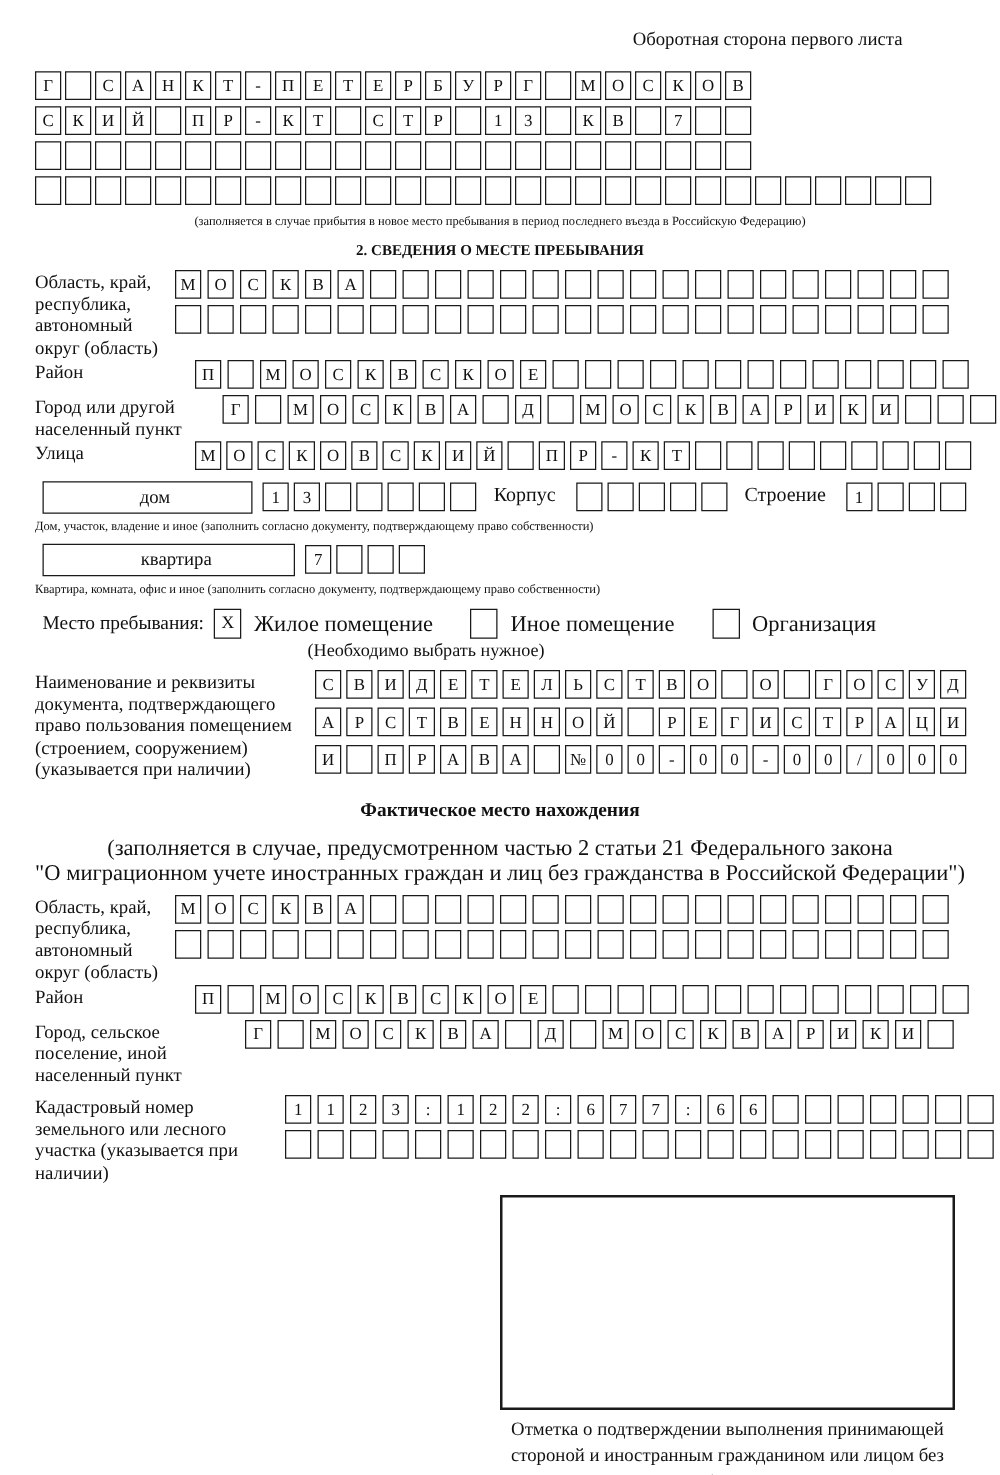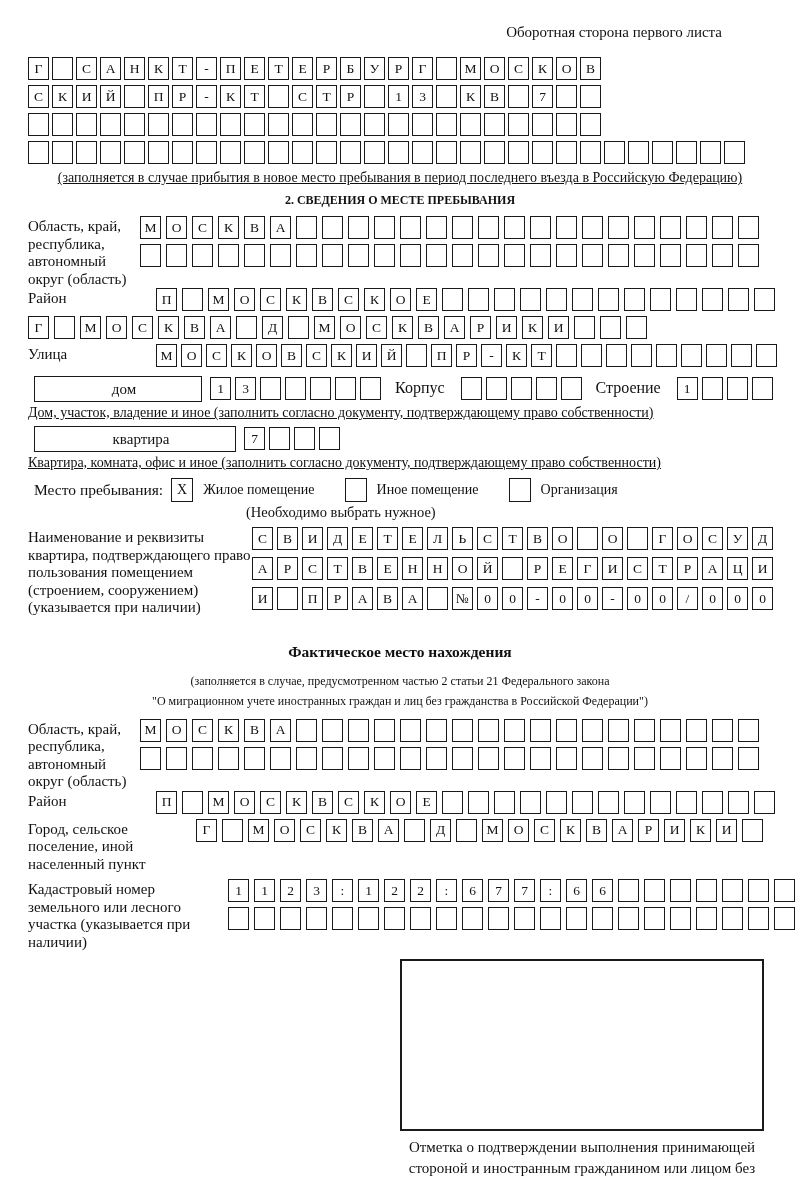--- a/index.html
+++ b/index.html
@@ -14,42 +14,42 @@
   .lblcol { flex:none; line-height:17.5px; padding-top:2px; }
   .w150{width:150px} .w112{width:112px} .w128{width:128px} .w200{width:200px} .w224{width:224px}
   .boxcol { flex:1; }
   .boxrow { display:flex; column-gap:3px; margin-bottom:5px; }
   .g4 { column-gap:4px; } .g5 { column-gap:5px; }
   .cbox {
     flex:none; width:21px; height:23px; border:1.5px solid #1a1a1a;
     display:flex; align-items:center; justify-content:center;
     font-size:13.5px; line-height:1; background:#fff;
   }
-  .note { font-size:14px; line-height:18px;text-decoration:underline; }
+  .note { font-size:10px; line-height:18px; }
   .center { text-align:center; }
   .sec-title { text-align:center; font-weight:bold; font-size:12px; margin:6px 0 8px 0; }
   .field-rect {
     flex:none; height:26px; border:1.5px solid #1a1a1a;
     display:flex; align-items:center; justify-content:center; font-size:15px;padding-left:12px;
   }
   .rect168 { width:168px; } .rect202 { width:202px; }
   .inline-lbl { flex:none; margin:3px 8px 0 14px; font-size:16px; }
   .house-row, .apt-row { display:flex; align-items:flex-start; margin:4px 0 2px 6px; }
   .house-row .boxrow, .apt-row .boxrow { margin:1px 0 0 8px; }
   .stay-row { display:flex; align-items:center; margin:6px 0 2px 6px;text-align:right; }
   .checkbox {
     flex:none; width:22px; height:24px; border:1.5px solid #1a1a1a;
     display:flex; align-items:center; justify-content:center; font-size:14px;
   }
   .stay-lbl { margin-right:8px; font-size:15.5px; }
-  .opt-lbl { margin:0 0 0 10px; font-size:14px; }
+  .opt-lbl { margin:0 0 0 10px; font-size:18px; }
   .cb-sp { margin-left:30px; }
   .choose-note { margin:2px 0 6px 218px; font-size:14.5px; }
-  .fact-title { text-align:center; font-weight:bold; font-size:15.5px; margin:26px 0 10px 0; }
-  .fact-note { text-align:center; font-size:12px; line-height:20px; margin-bottom:8px; }
+  .fact-title { text-align:center; font-weight:bold; font-size:15.5px; margin:14px 0 10px 0; }
+  .fact-note { text-align:center; font-size:18px; line-height:20px; margin-bottom:8px; }
   .stamp-box {
     width:364px; height:172px; border:2px solid #1a1a1a; margin:8px 0 6px 372px;
   }
   .stamp-caption { width:392px; margin-left:358px; text-align:center; font-size:15px; line-height:21px; } .mt6{margin-top:6px}
   .addr-extra { margin-top:0; }
 </style>
 </head>
 <body>
 
 <div class="hdr-note">Оборотная сторона первого листа</div>
@@ -256,20 +256,21 @@
         <span class="cbox"></span>
         <span class="cbox"></span>
         <span class="cbox"></span>
         <span class="cbox"></span>
         <span class="cbox"></span>
       </div>
   </div>
 </div>
 
 <div class="frow">
+  <div class="lblcol w150">Город или другой населенный пункт</div>
   <div class="boxcol">
     <div class="boxrow g5">
         <span class="cbox">Г</span>
         <span class="cbox"></span>
         <span class="cbox">М</span>
         <span class="cbox">О</span>
         <span class="cbox">С</span>
         <span class="cbox">К</span>
         <span class="cbox">В</span>
         <span class="cbox">А</span>
@@ -371,21 +372,21 @@
   <span class="checkbox">X</span>
   <span class="opt-lbl">Жилое помещение</span>
   <span class="checkbox cb-sp"></span>
   <span class="opt-lbl">Иное помещение</span>
   <span class="checkbox cb-sp"></span>
   <span class="opt-lbl">Организация</span>
 </div>
 <div class="choose-note">(Необходимо выбрать нужное)</div>
 
 <div class="frow">
-  <div class="lblcol w224">Наименование и реквизиты квартира, подтверждающего право пользования помещением (строением, сооружением) (указывается при наличии)</div>
+  <div class="lblcol w224">Наименование и реквизиты документа, подтверждающего право пользования помещением (строением, сооружением) (указывается при наличии)</div>
   <div class="boxcol">
     <div class="boxrow g4" style="margin-bottom:7px">
         <span class="cbox">С</span>
         <span class="cbox">В</span>
         <span class="cbox">И</span>
         <span class="cbox">Д</span>
         <span class="cbox">Е</span>
         <span class="cbox">Т</span>
         <span class="cbox">Е</span>
         <span class="cbox">Л</span>

